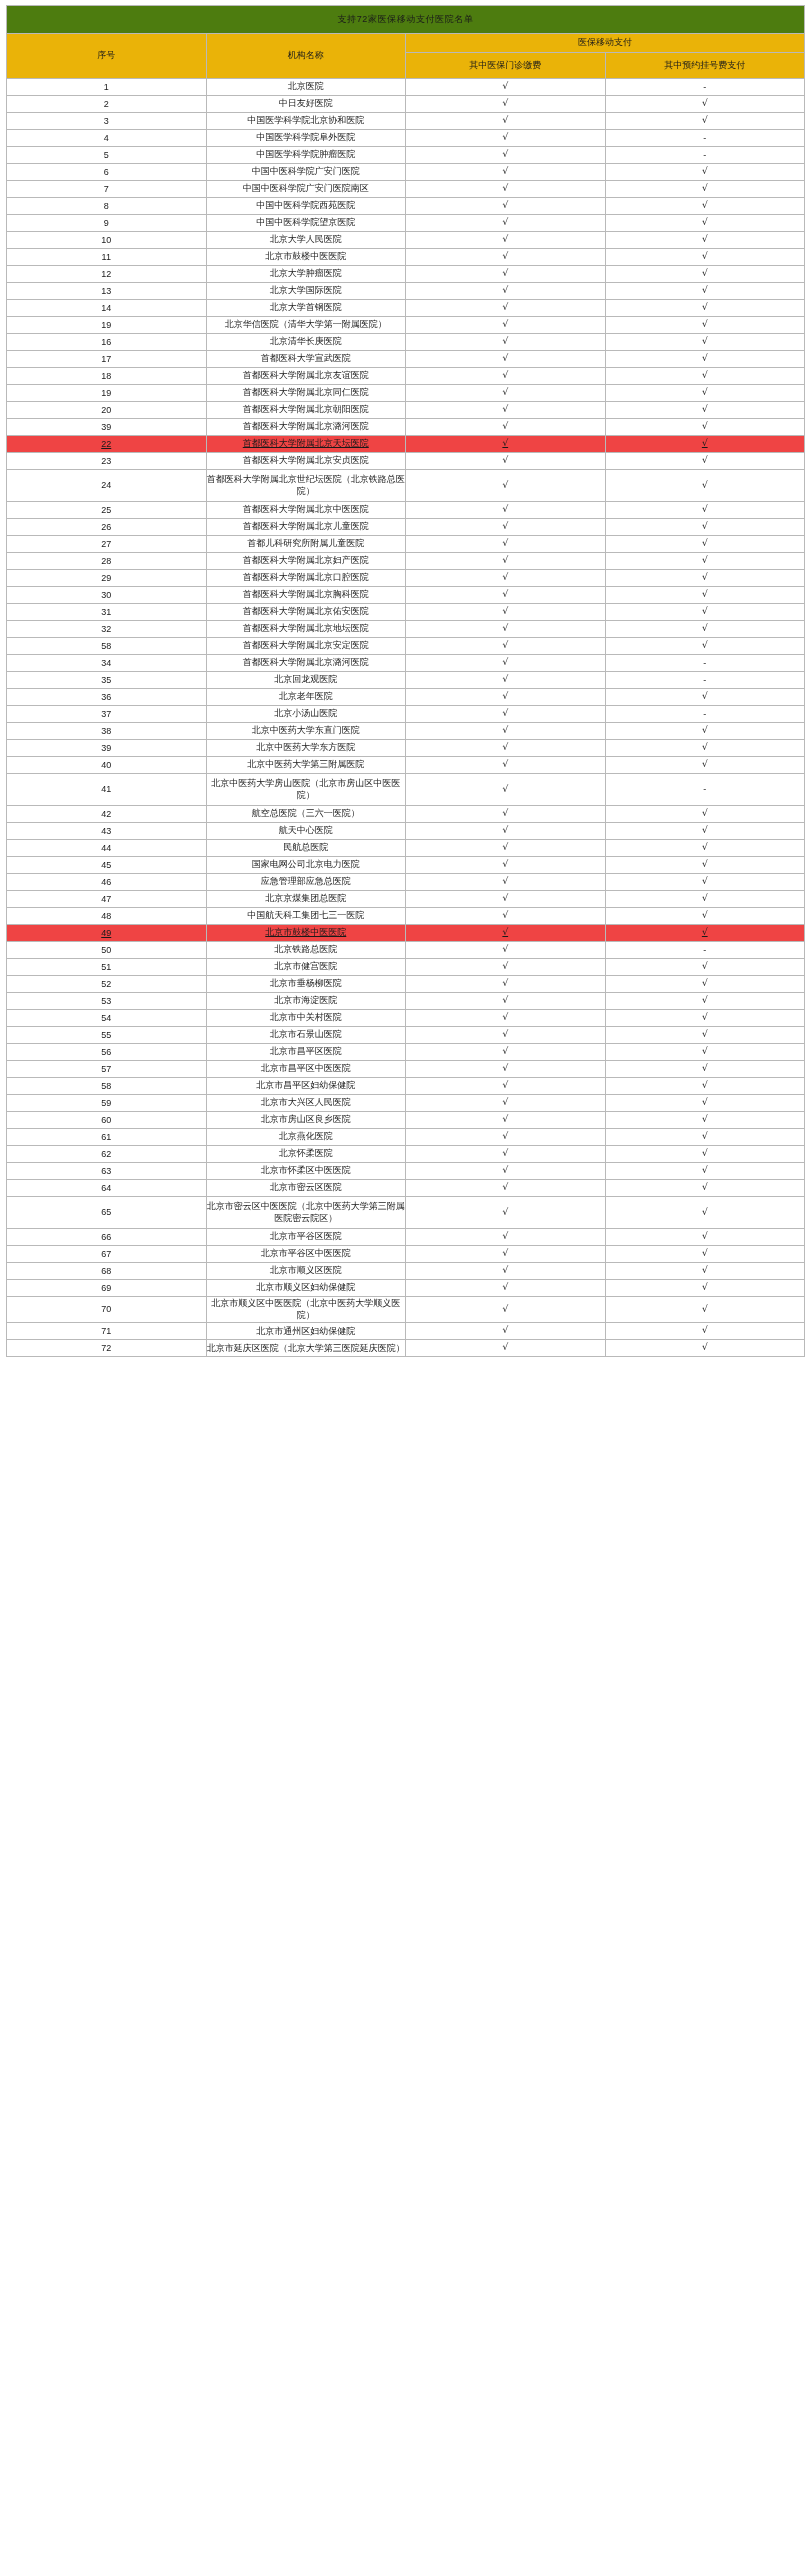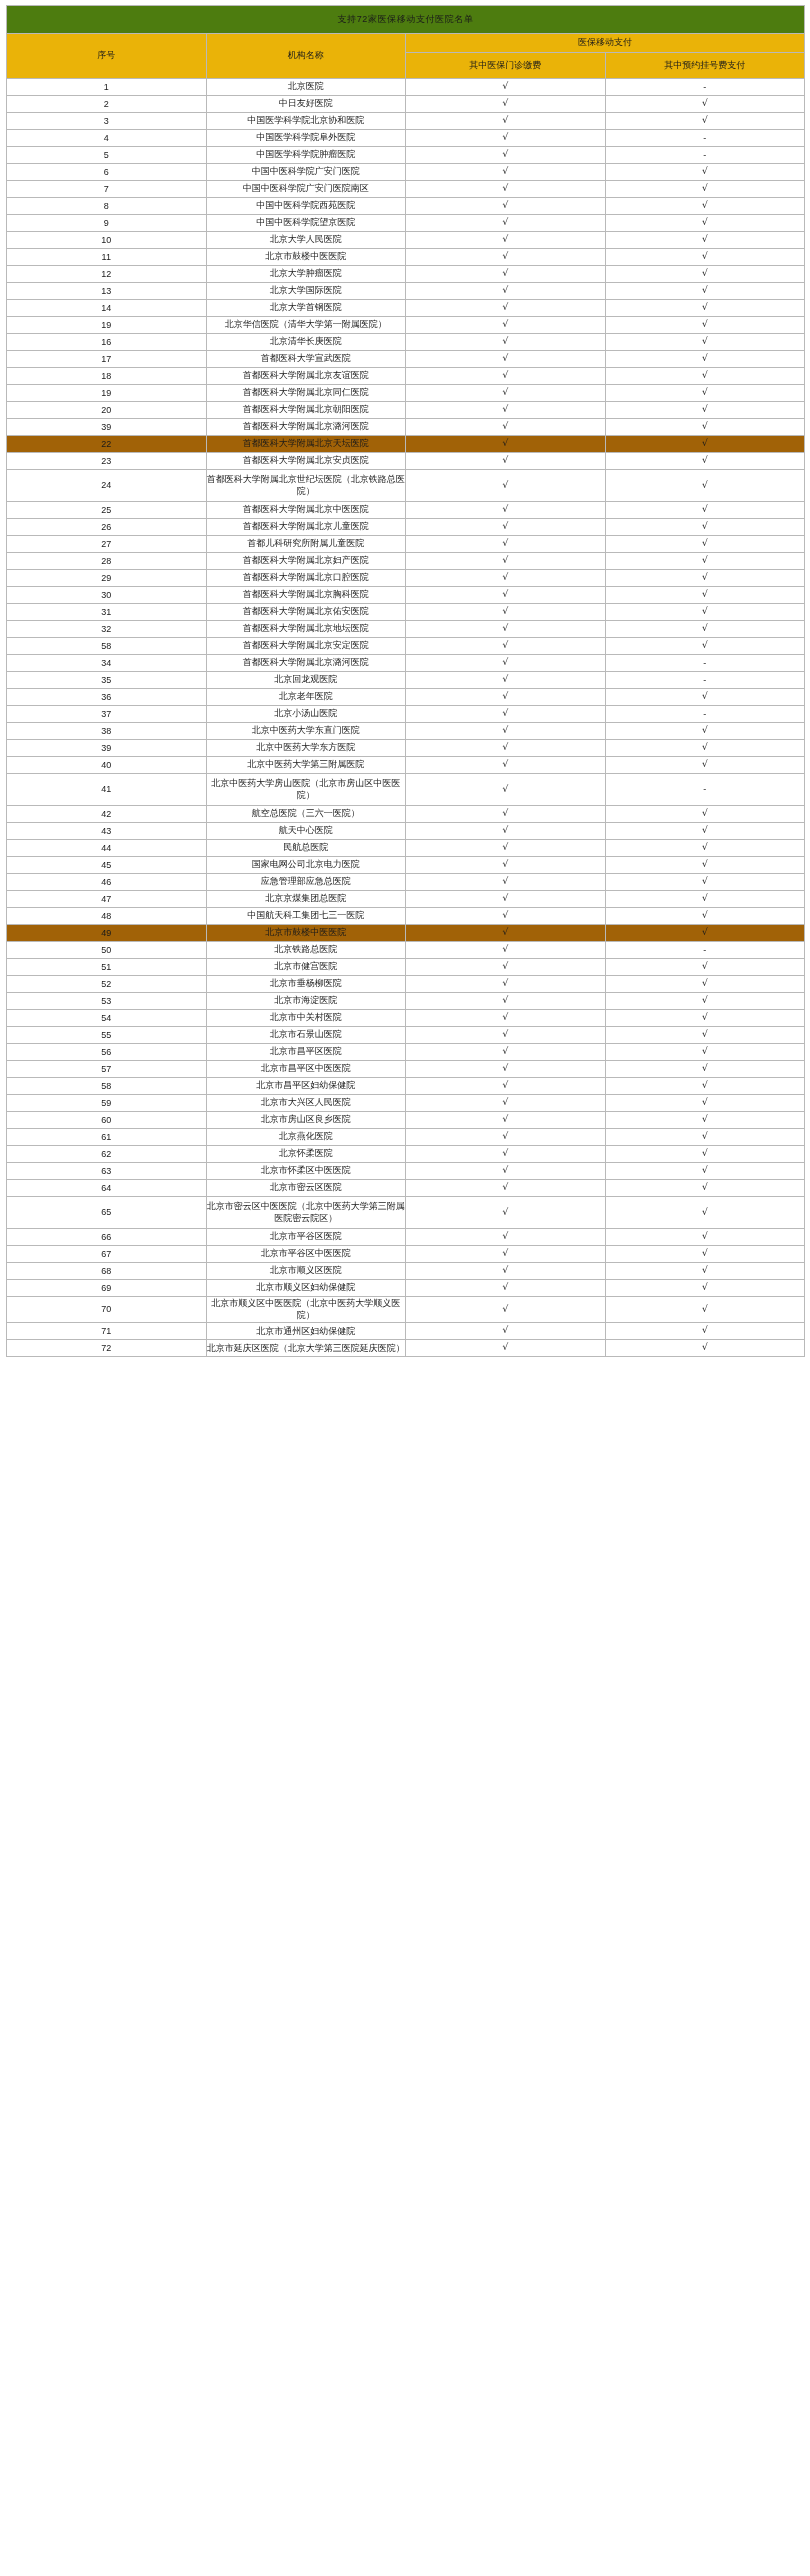--- a/index.html
+++ b/index.html
@@ -72,21 +72,22 @@
     font-size: 9px;
     line-height: 12.6px;
     padding: 1.2px 4.8px;
     box-sizing: border-box;
   }
   td.mark {
     width: 213px;
     font-size: 9.6px;
   }
   tr.shaded td {
-    background: #a16207;
+    background: #ef4444;
+    text-decoration: underline;
   }
   .tall td {
     height: 31px;
   }
   .check {
     font-family: "DejaVu Sans", sans-serif;
     font-size: 10.2px;
     line-height: 1;
   }
   .dash {

